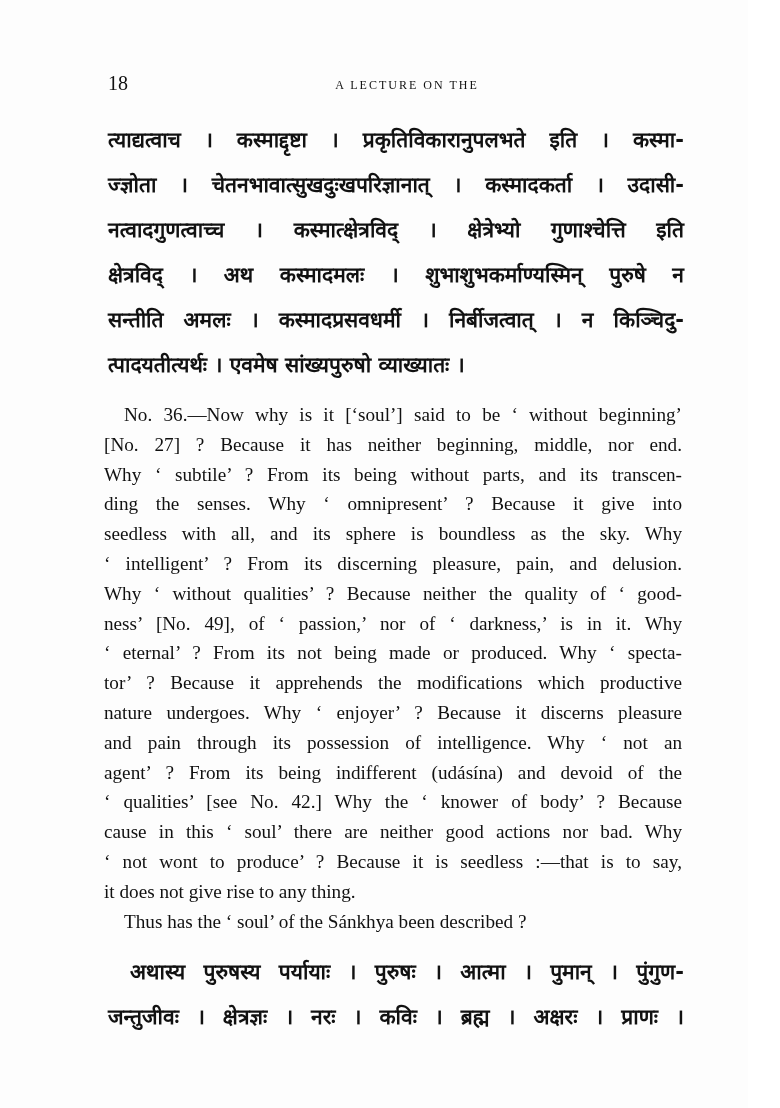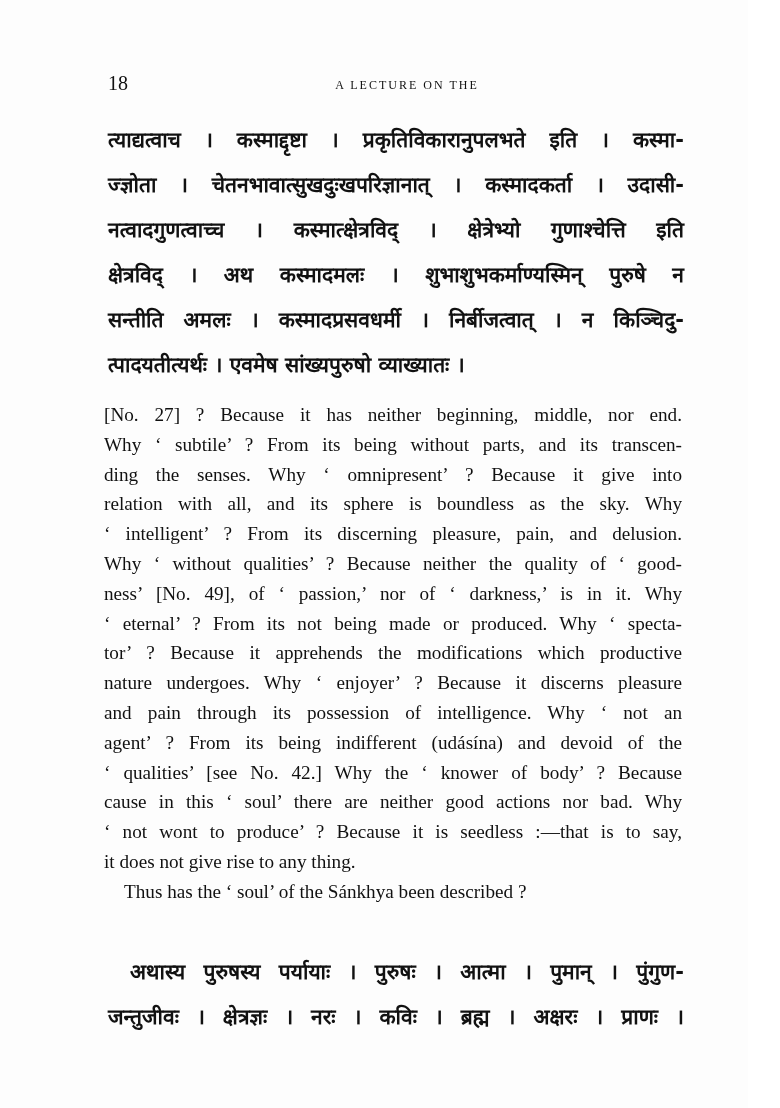--- a/index.html
+++ b/index.html
@@ -32,24 +32,25 @@
   <div class="sanskrit skt1">
     <div class="line">त्याद्यत्वाच । कस्माद्दृष्टा । प्रकृतिविकारानुपलभते इति । कस्मा-</div>
     <div class="line">ज्ज्ञोता । चेतनभावात्सुखदुःखपरिज्ञानात् । कस्मादकर्ता । उदासी-</div>
     <div class="line">नत्वादगुणत्वाच्च । कस्मात्क्षेत्रविद् । क्षेत्रेभ्यो गुणाश्चेत्ति इति</div>
     <div class="line">क्षेत्रविद् । अथ कस्मादमलः । शुभाशुभकर्माण्यस्मिन् पुरुषे न</div>
     <div class="line">सन्तीति अमलः । कस्मादप्रसवधर्मी । निर्बीजत्वात् । न किञ्चिदु-</div>
     <div class="line last">त्पादयतीत्यर्थः । एवमेष सांख्यपुरुषो व्याख्यातः ।</div>
   </div>
 
   <div class="english">
+    <div class="eline indent">No. 36.—Now why is it [‘soul’] said to be ‘ without beginning’</div>
     <div class="eline">[No. 27] ? Because it has neither beginning, middle, nor end.</div>
     <div class="eline">Why ‘ subtile’ ? From its being without parts, and its transcen-</div>
     <div class="eline">ding the senses. Why ‘ omnipresent’ ? Because it give into</div>
-    <div class="eline">relation with all, and its sphere is boundless as the sky. Why</div>
+    <div class="eline">seedless with all, and its sphere is boundless as the sky. Why</div>
     <div class="eline">‘ intelligent’ ? From its discerning pleasure, pain, and delusion.</div>
     <div class="eline">Why ‘ without qualities’ ? Because neither the quality of ‘ good-</div>
     <div class="eline">ness’ [No. 49], of ‘ passion,’ nor of ‘ darkness,’ is in it. Why</div>
     <div class="eline">‘ eternal’ ? From its not being made or produced. Why ‘ specta-</div>
     <div class="eline">tor’ ? Because it apprehends the modifications which productive</div>
     <div class="eline">nature undergoes. Why ‘ enjoyer’ ? Because it discerns pleasure</div>
     <div class="eline">and pain through its possession of intelligence. Why ‘ not an</div>
     <div class="eline">agent’ ? From its being indifferent (udásína) and devoid of the</div>
     <div class="eline">‘ qualities’ [see No. 42.] Why the ‘ knower of body’ ? Because</div>
     <div class="eline">cause in this ‘ soul’ there are neither good actions nor bad. Why</div>

